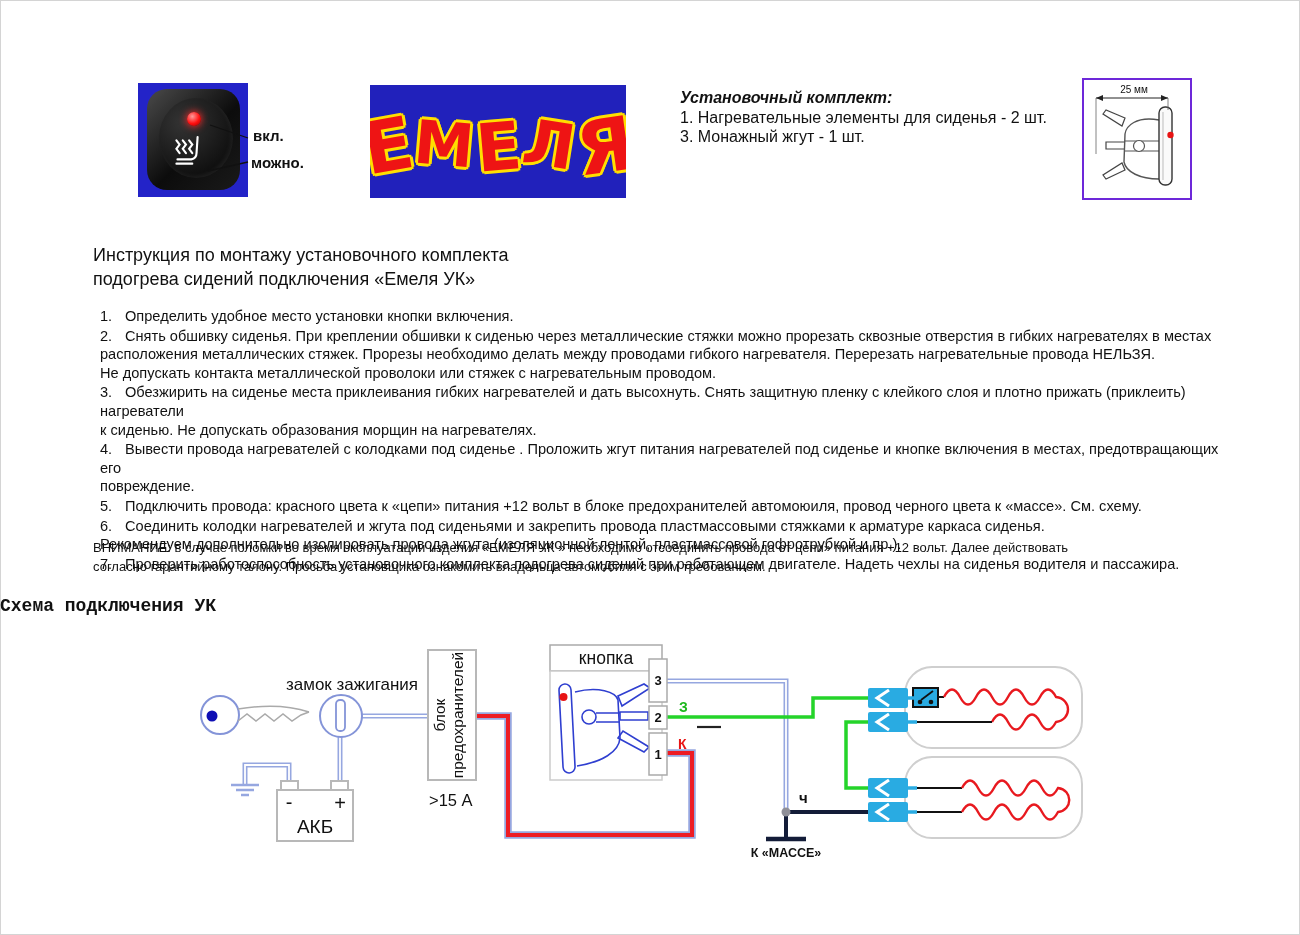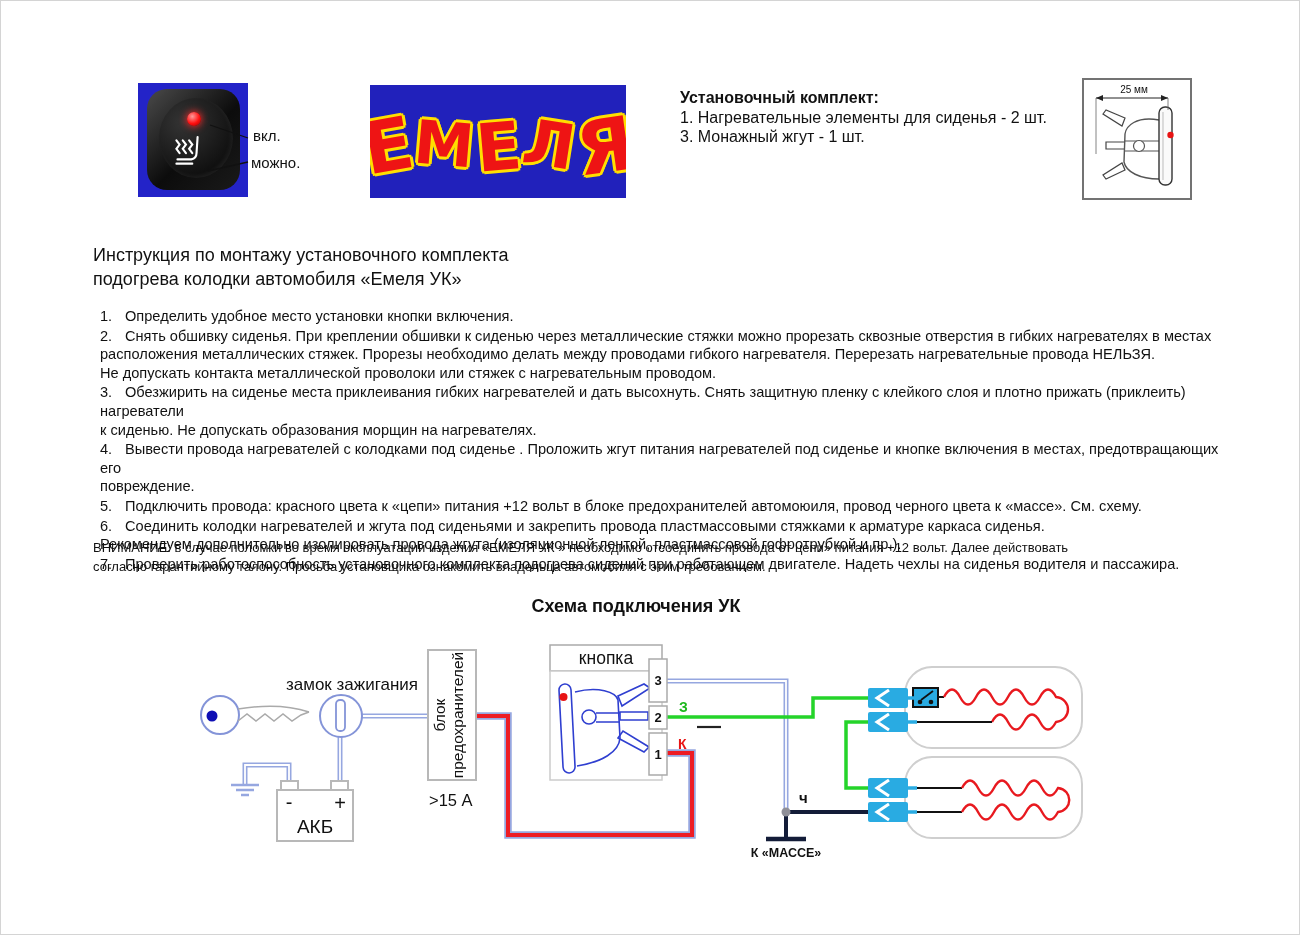--- a/index.html
+++ b/index.html
@@ -11,51 +11,51 @@
   
   .photo{left:138px;top:83px;width:110px;height:114px;background:#2323c8;}
   .bezel{position:absolute;left:9px;top:6px;width:93px;height:101px;border-radius:20px;
          background:linear-gradient(135deg,#4a4a4a,#0c0c0c 55%,#1a1a1a);}
   .knob{position:absolute;left:12px;top:9px;width:74px;height:80px;border-radius:50%;
         background:radial-gradient(circle at 32% 30%,#343434,#101010 72%);
         box-shadow:inset -2px -2px 4px rgba(255,255,255,.06);}
   .led{position:absolute;left:28px;top:14px;width:14px;height:14px;border-radius:50%;
        background:radial-gradient(circle at 38% 32%,#ff9a9a,#ff0f0f 55%,#8d0000);
        box-shadow:0 0 7px 1px rgba(255,40,40,.85);}
-  .callout-label{font-size:15px;font-weight:normal;color:#111;}
+  .callout-label{font-size:15px;font-weight:bold;color:#111;}
 
   
   .logo{left:370px;top:85px;width:256px;height:113px;background:#2121bb;
         display:flex;align-items:center;justify-content:center;overflow:hidden;}
   .logo-text{white-space:nowrap;line-height:1;}
   .logo-text span{display:inline-block;font-weight:bold;color:#ee1414;margin:0 1px;
         font-family:"DejaVu Sans",sans-serif;
         text-shadow:3px 0 0 #ffdf00,-3px 0 0 #ffdf00,0 3px 0 #ffdf00,0 -3px 0 #ffdf00,
                     2px 2px 0 #ffdf00,-2px 2px 0 #ffdf00,2px -2px 0 #ffdf00,-2px -2px 0 #ffdf00;}
   .lg0{font-size:72px;transform:rotate(-10deg) translateY(3px);}
   .lg1{font-size:60px;transform:rotate(5deg) translateY(-3px);}
   .lg2{font-size:66px;transform:rotate(-5deg) translateY(2px);}
   .lg3{font-size:62px;transform:rotate(9deg) translateY(-2px);}
   .lg4{font-size:74px;transform:rotate(-8deg) translateY(4px);}
 
   
   .kit{left:680px;top:88px;width:410px;font-size:16px;line-height:19.5px;}
-  .kit-title{font-weight:bold;}
-
-  
-  .tech{left:1082px;top:78px;width:110px;height:122px;border:2px solid #737373;background:#fff;box-sizing:border-box;}
+  .kit-title{font-weight:bold;font-style:italic;}
+
+  
+  .tech{left:1082px;top:78px;width:110px;height:122px;border:2px solid #6d28d9;background:#fff;box-sizing:border-box;}
 
   
   .doc-title{left:93px;top:243px;font-size:18px;font-weight:normal;line-height:24px;}
   .items{left:100px;top:307px;width:1142px;font-size:14.6px;line-height:18.6px;}
   .items p{margin:0 0 1px 0;}
   .num{display:inline-block;width:25px;}
   .item-text,.warning-text{white-space:pre-line;}
   .warning{left:93px;top:539px;width:1142px;font-size:13px;line-height:18.6px;}
-  .diagram-title{left:0;top:596px;width:1272px;text-align:center;font-size:18px;font-weight:bold;}
+  .diagram-title{left:0;top:596px;width:1272px;text-align:left;font-size:18px;font-weight:bold;font-family:Liberation Mono, monospace;}
 
   
   .wb{stroke:#96a7e0;stroke-width:5;fill:none;}
   .ww{stroke:#ffffff;stroke-width:1.8;fill:none;}
   .ro{stroke:#96a7e0;stroke-width:7.5;fill:none;}
   .ri{stroke:#ed1c24;stroke-width:4;fill:none;}
   .grn{stroke:#24d42a;stroke-width:3.5;fill:none;}
   .blk{stroke:#131c38;stroke-width:4;fill:none;}
   .thin-blk{stroke:#111;stroke-width:2;fill:none;}
   .wavy{stroke:#e8191f;stroke-width:2.4;fill:none;}
@@ -124,21 +124,21 @@
         <polygon points="84,18 77,15 77,21" fill="#222"></polygon>
         <line x1="12" y1="18" x2="12" y2="74" stroke="#666" stroke-width="0.8"></line>
         <line x1="84" y1="18" x2="84" y2="30" stroke="#666" stroke-width="0.8"></line>
         <text x="50" y="13" font-size="10" text-anchor="middle" fill="#111">25 мм</text>
       </g>
     </svg>
   </div>
 
   <div class="abs doc-title">
     <div>Инструкция по монтажу установочного комплекта</div>
-    <div>подогрева колодки автомобиля «Емеля УК»</div>
+    <div>подогрева сидений подключения «Емеля УК»</div>
   </div>
 
   <div class="abs items">
     <p><span class="num">1.</span><span class="item-text">Определить удобное место установки кнопки включения.</span></p>
     <p><span class="num">2.</span><span class="item-text">Снять обшивку сиденья. При креплении обшивки к сиденью через металлические стяжки можно прорезать сквозные отверстия в гибких нагревателях в местах
 расположения металлических стяжек. Прорезы необходимо делать между проводами гибкого нагревателя. Перерезать нагревательные провода НЕЛЬЗЯ.
 Не допускать контакта металлической проволоки или стяжек с нагревательным проводом.</span></p>
     <p><span class="num">3.</span><span class="item-text">Обезжирить на сиденье места приклеивания гибких нагревателей и дать высохнуть. Снять защитную пленку с клейкого слоя и плотно прижать (приклеить) нагреватели
 к сиденью. Не допускать образования морщин на нагревателях.</span></p>
     <p><span class="num">4.</span><span class="item-text">Вывести провода нагревателей с колодками под сиденье . Проложить жгут питания нагревателей под сиденье и кнопке включения в местах, предотвращающих его

